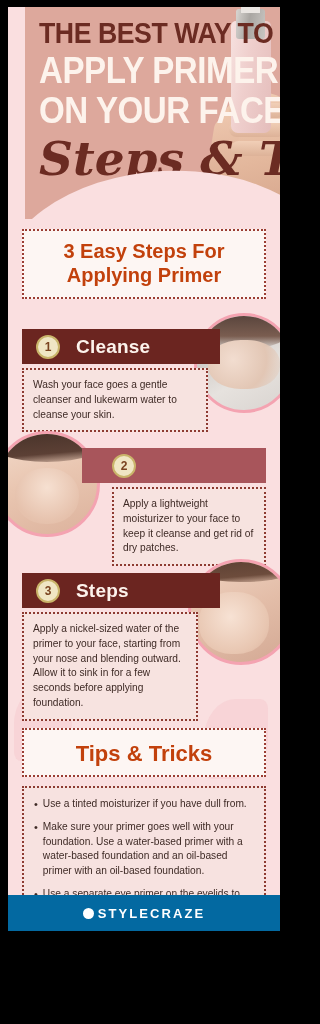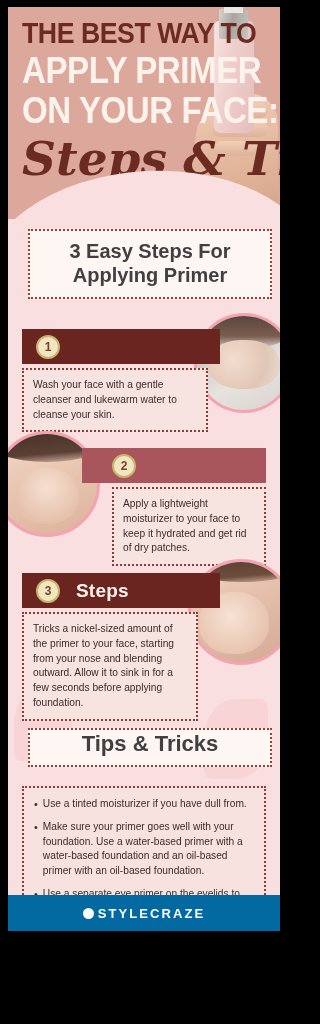--- a/index.html
+++ b/index.html
@@ -29,21 +29,21 @@
     position: absolute;
     border-radius: 50% 12% 50% 12%;
     background: #f6c9cd;
     opacity: .5;
     pointer-events: none;
   }
 
   
   .header {
     position: absolute;
-    left: 0; top: 0;
+    left: 17px; top: 0;
     width: 272px;
     height: 212px;
     background: #dda89c;
     overflow: hidden;
   }
   .header-wave {
     position: absolute;
     left: -30px;
     bottom: -62px;
     width: 340px;
@@ -162,32 +162,32 @@
     position: absolute;
     left: 5px; top: -6px;
     width: 19px; height: 10px;
     background: #eae6e2;
     border-radius: 3px 3px 0 0;
   }
 
   
   .banner {
     position: absolute;
-    left: 20px;
+    left: 14px;
     width: 244px;
     background: #fdf6f3;
     border: 2px dotted #9b3d33;
     box-sizing: border-box;
     text-align: center;
-    color: #404040;
+    color: #c2410c;
     font-weight: bold;
     line-height: 1.18;
   }
   #steps-banner { top: 222px; padding: 9px 6px 10px; font-size: 20px; }
-  #tips-banner  { top: 721px; padding: 1px 6px 8px;  font-size: 22px; text-align: center; }
+  #tips-banner  { top: 721px; padding: 11px 6px 8px;  font-size: 22px; text-align: center; }
 
   
   .step { position: absolute; left: 0; width: 272px; }
   .step-bar {
     position: absolute;
     height: 35px;
     box-sizing: border-box;
     display: flex;
     align-items: center;
   }
@@ -375,43 +375,44 @@
   </div>
 
   <div class="banner" id="steps-banner">3 Easy Steps For Applying Primer</div>
 
   <div class="step">
     <div class="photo ph1" style="left:186px; top:306px; width:100px; height:100px;">
       <div class="photo-inner"></div>
     </div>
     <div class="step-bar bar-dark" style="left:14px; top:322px; width:198px; padding-left:14px; gap:16px;">
       <div class="badge">1</div>
-    </div>
-    <div class="step-text" style="left:14px; top:361px; width:186px;">Wash your face with a gentle cleanser and lukewarm water to cleanse your skin.</div>
+      <div class="step-title">Cleanse</div>
+    </div>
+    <div class="step-text" style="left:14px; top:361px; width:186px;">Wash your face goes a gentle cleanser and lukewarm water to cleanse your skin.</div>
   </div>
 
   <div class="step">
     <div class="photo ph2" style="left:-14px; top:424px; width:106px; height:106px;">
       <div class="photo-inner"></div>
     </div>
     <div class="step-bar bar-light" style="left:74px; top:441px; width:184px; padding-left:30px; gap:18px;">
       <div class="badge">2</div>
     </div>
-    <div class="step-text" style="left:104px; top:480px; width:154px;">Apply a lightweight moisturizer to your face to keep it hydrated and get rid of dry patches.</div>
+    <div class="step-text" style="left:104px; top:480px; width:154px;">Apply a lightweight moisturizer to your face to keep it cleanse and get rid of dry patches.</div>
   </div>
 
   <div class="step">
     <div class="photo ph3" style="left:180px; top:552px; width:106px; height:106px;">
       <div class="photo-inner"></div>
     </div>
     <div class="step-bar bar-dark" style="left:14px; top:566px; width:198px; padding-left:14px; gap:16px;">
       <div class="badge">3</div>
       <div class="step-title">Steps</div>
     </div>
-    <div class="step-text" style="left:14px; top:605px; width:176px;">Tricks a nickel-sized amount of the primer to your face, starting from your nose and blending outward. Allow it to sink in for a few seconds before applying foundation.</div>
+    <div class="step-text" style="left:14px; top:605px; width:176px;">Apply a nickel-sized water of the primer to your face, starting from your nose and blending outward. Allow it to sink in for a few seconds before applying foundation.</div>
   </div>
 
   <div class="banner" id="tips-banner">Tips &amp; Tricks</div>
 
   <div class="tips-box">
     <div class="tip">
       <span class="tip-dot">•</span>
       <span>Use a tinted moisturizer if you have dull from.</span>
     </div>
     <div class="tip">

